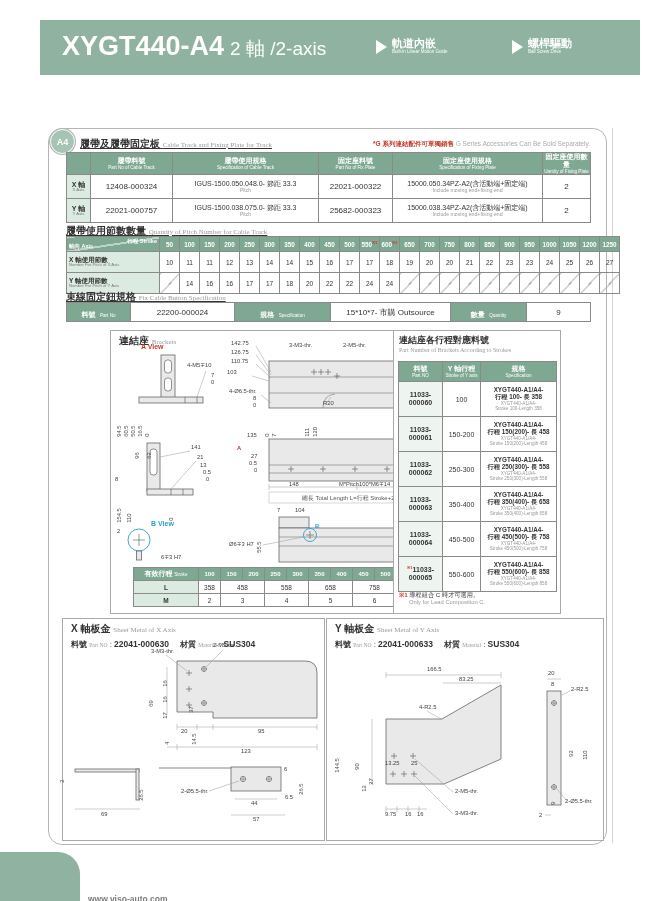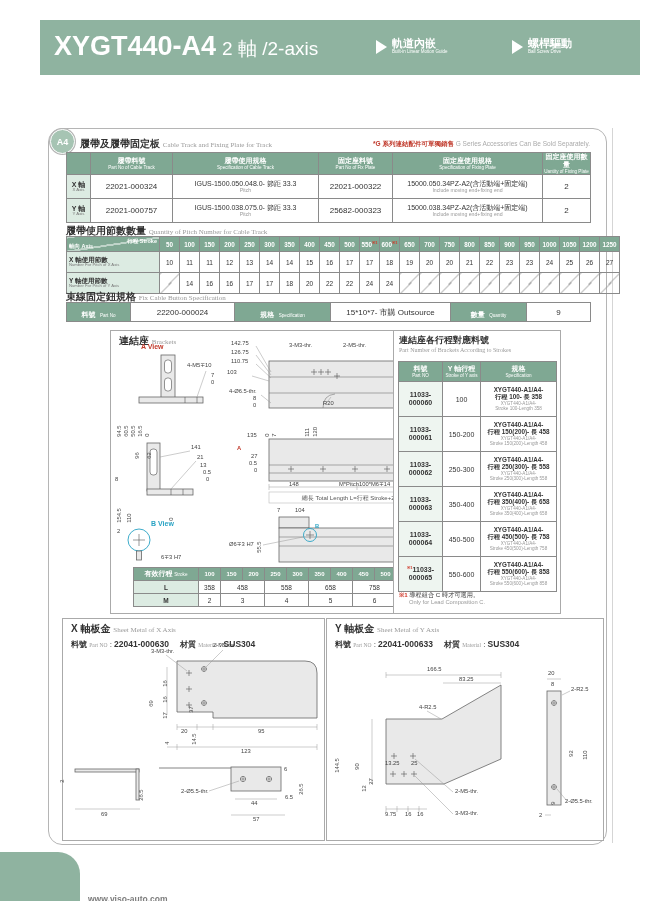--- a/index.html
+++ b/index.html
@@ -1,36 +1,36 @@
 <!DOCTYPE html>
 <html><head>
 <meta charset="utf-8">
 <style>
   html,body{margin:0;padding:0;background:#fff;}
   #page{position:relative;width:650px;height:901px;background:#fff;overflow:hidden;
         font-family:"Liberation Sans",sans-serif;color:#333;}
   
   .band{position:absolute;left:40px;top:20px;width:600px;height:55px;background:#8fb3a0;}
-  .band-title{position:absolute;left:14px;top:11px;color:#fff;font-size:27px;font-weight:bold;white-space:nowrap;text-align:center;}
+  .band-title{position:absolute;left:22px;top:11px;color:#fff;font-size:27px;font-weight:bold;white-space:nowrap;text-align:center;}
   .band-sub{font-size:19px;font-weight:normal;margin-left:6px;}
   .badge{position:absolute;top:17px;display:flex;align-items:flex-start;gap:5px;color:#fff;}
   .badge .tri{width:0;height:0;border-left:11px solid #fff;border-top:7px solid transparent;border-bottom:7px solid transparent;margin-top:3px;}
   .badge .zh{font-size:11px;font-weight:bold;line-height:1.1;}
   .badge .en{font-size:4.5px;line-height:1.2;}
   
   .secbar{position:absolute;left:40px;top:103px;width:600px;height:13px;background:#4d4d4d;}
   .secbar .sq{position:absolute;left:0;top:0;width:13px;height:13px;background:#8fb3a0;}
   .secbar .t{position:absolute;left:19px;top:2px;font-size:8px;font-weight:bold;color:#fff;}
   
   .frame{position:absolute;left:48px;top:128px;width:557px;height:715px;border:1.5px solid #b5b5b5;border-radius:14px;}
   .sideline{position:absolute;left:612px;top:128px;width:1px;height:715px;background:#d5d5d5;}
   .a4badge{position:absolute;left:50px;top:129px;width:23px;height:23px;border-radius:50%;background:#a6c4b3;border:1.5px solid #fff;
            color:#fff;font-size:9px;font-weight:bold;display:flex;align-items:center;justify-content:center;box-shadow:0 0 0 1px #b5b5b5;}
   
-  .stitle{position:absolute;font-size:10px;font-weight:bold;color:#333;white-space:nowrap;}
+  .stitle{position:absolute;font-size:10px;font-weight:bold;color:#333;white-space:nowrap;text-decoration:underline;}
   .stitle .en{font-size:7px;color:#9a9a9a;font-weight:normal;font-family:"Liberation Serif",serif;}
   .rednote{position:absolute;font-size:6.5px;color:#c0392b;font-weight:bold;white-space:nowrap;text-align:right;}
   .rednote .gray{color:#aaa;font-weight:normal;}
   
   table{border-collapse:collapse;table-layout:fixed;}
   td,th{border:0.7px solid #8a8a8a;padding:0;overflow:hidden;}
   .gth{background:#7fa893;color:#fff;text-align:center;}
   .gth .zh{font-size:7px;font-weight:bold;line-height:1.15;}
   .gth .en{font-size:4.6px;font-weight:normal;line-height:1.1;}
   .axis-cell{background:#dcebe2;text-align:center;}
@@ -171,21 +171,21 @@
       <th class="gth">
             <div class="zh">固定座使用數量</div>
             <div class="en">Uantity of Fixing Plate</div>
           </th>
     </tr>
     <tr style="height:24px;">
       <td class="axis-cell">
             <div class="zh">X 軸</div>
             <div class="en">X Axis</div>
           </td>
-      <td class="val">22021-000324</td>
+      <td class="val">12408-000324</td>
       <td class="spec">
             <div class="m">IGUS-1500.050.048.0- 節距 33.3</div>
             <div class="s">Pitch</div>
           </td>
       <td class="val">22021-000322</td>
       <td class="spec">
             <div class="m">15000.050.34PZ-A2(含活動端+固定端)</div>
             <div class="s">Include moving end+fixing end</div>
           </td>
       <td class="val">2</td>

